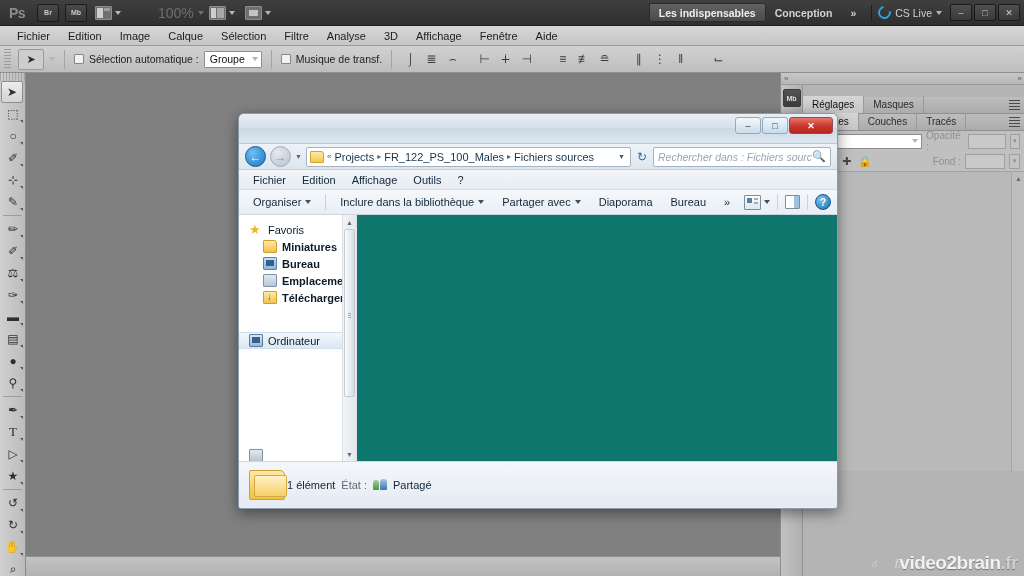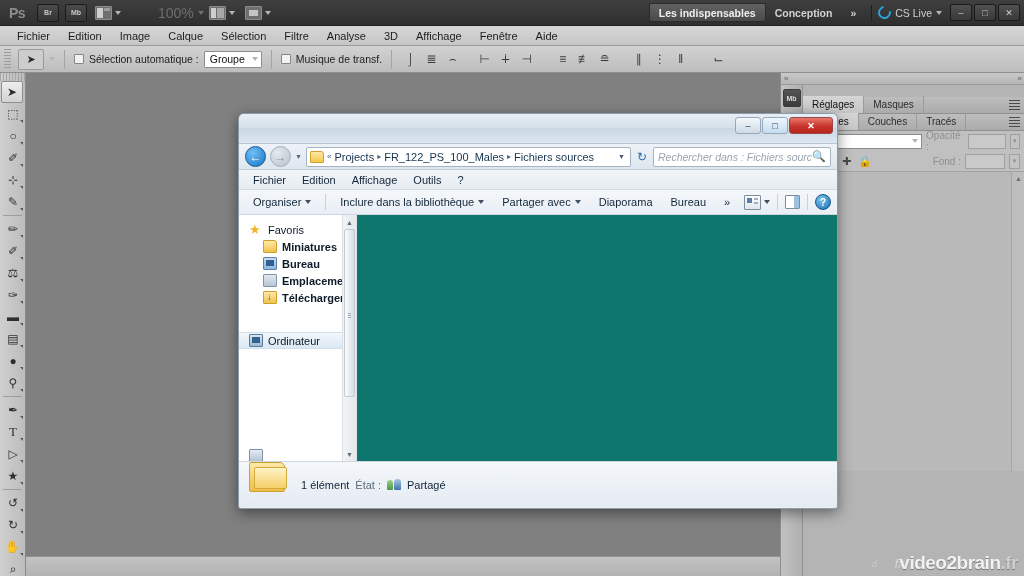--- a/index.html
+++ b/index.html
@@ -352,21 +352,21 @@
     content:""; position:absolute; left:10px; top:10px; width:14px; height:14px;
     border-radius:50%; background:#0b1a20;
   }
   .file-label { color:#0d1b2a; font-size:10.5px; text-align:center; white-space:nowrap; }
   .cursor {
     position:absolute; left:351px; top:203px; width:11px; height:16px;
   }
 
   .ex-details {
     height:46px; background:linear-gradient(#f4f7fa,#e4ebf2);
-    border-top:1px solid #cfd8e1; display:flex; padding:0 10px; gap:16px;
+    border-top:1px solid #cfd8e1; display:flex; align-items:center; padding:0 10px; gap:2px;
   }
   .det-folder {
     width:36px;height:30px;position:relative;
     background:linear-gradient(#ffe9a8,#f0bf44);
     border:1px solid #caa032; border-radius:2px 5px 2px 2px;
   }
   .det-folder::after {
     content:""; position:absolute; left:4px; top:4px; right:-3px; bottom:2px;
     background:linear-gradient(#fff3c8,#f6cf68); border:1px solid #d2aa3e; border-radius:2px;
   }

